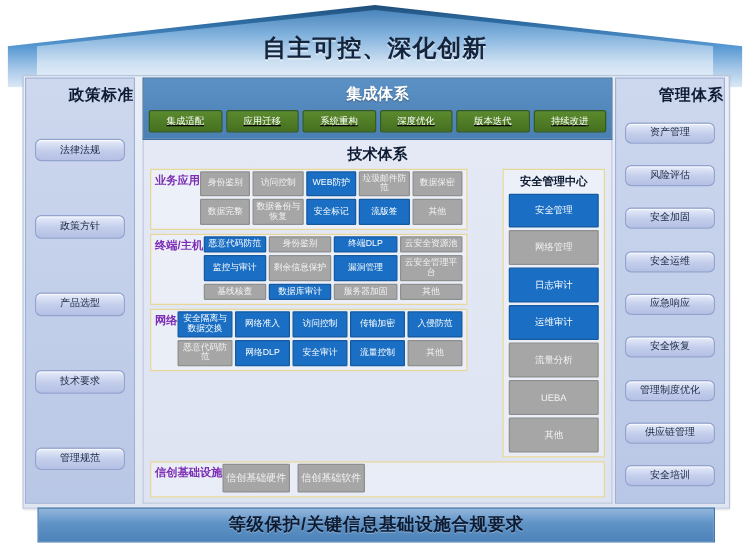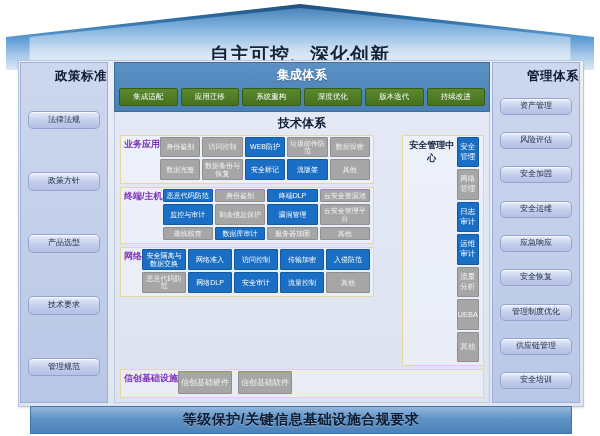--- a/index.html
+++ b/index.html
@@ -22,21 +22,20 @@
   .roof-inner{
     position:absolute;left:6px;top:4px;width:588px;height:66px;
     clip-path:polygon(50% 6%, 96% 50%, 96% 100%, 4% 100%, 4% 50%);
     -webkit-clip-path:polygon(50% 6%, 96% 50%, 96% 100%, 4% 100%, 4% 50%);
     background:linear-gradient(to bottom,#3f7cb5 0%,#7fb0dc 35%,#cde0f2 70%,#eef5fb 100%);
   }
   .roof-title{
     position:absolute;left:0;top:26px;width:600px;text-align:center;
     font-size:19px;font-weight:bold;color:#13243c;letter-spacing:1px;
     text-shadow:0 1px 0 rgba(255,255,255,.45);
-    margin-top:16px;
   }
 
   
   .house{
     position:absolute;left:18px;top:60px;width:564px;height:345px;
     background:linear-gradient(to bottom,#e9eef7,#dfe6f2);
     border:1px solid #b9c6dd;
     box-shadow:0 1px 2px rgba(0,0,0,.12);
   }
 
@@ -75,21 +74,21 @@
   
   .integration{
     background:linear-gradient(to bottom,#5b91c4,#4a7fb3);
     border:1px solid #3d6d9c;
     padding:3px 4px 5px;box-sizing:border-box;
   }
   .integration-title{
     text-align:center;font-size:12.5px;font-weight:bold;color:#ffffff;
     text-shadow:0 1px 1px rgba(0,0,0,.35);margin:1px 0 4px;
   }
-  .integration-row{display:flex;justify-content:flex-end;gap:3px;}
+  .integration-row{display:flex;justify-content:flex-end;gap:3px;text-decoration:underline;}
   .green-chip{
     flex:1;background:linear-gradient(to bottom,#5a8a2e,#46701f);
     border:1px solid #375b17;border-radius:2px;
     color:#ffffff;font-size:7.5px;text-align:center;padding:4px 1px;
     line-height:1;
   }
 
   
   .tech{
     flex:1;background:linear-gradient(to bottom,#e4e9f5,#dde3f1);
@@ -119,21 +118,21 @@
     flex:1;min-width:0;display:flex;align-items:center;justify-content:center;
     text-align:center;font-size:7px;line-height:1.05;
     padding:2px 1px;box-sizing:border-box;border-radius:1px;
   }
   .cell.gray{background:#a6a6a6;color:#f2f2f2;border:1px solid #8f8f8f;}
   .cell.blue{background:#1a6fc4;color:#ffffff;border:1px solid #15599e;}
 
   
   .smc{
     width:82px;flex:none;border:1px solid #e8d79a;background:rgba(255,255,255,.34);
-    padding:1px 4px 3px;box-sizing:border-box;display:flex;flex-direction:row;margin-left:24px;
+    padding:1px 4px 3px;box-sizing:border-box;display:flex;flex-direction:column;margin-left:24px;
   }
   .smc-title{text-align:center;font-size:9px;font-weight:bold;color:#0d1b33;margin:2px 0 3px;}
   .smc-list{flex:1;display:flex;flex-direction:column;gap:2px;}
   .smc-item{
     flex:1;display:flex;align-items:center;justify-content:center;
     font-size:7.5px;text-align:center;border-radius:1px;
   }
   .smc-item.gray{background:#a6a6a6;color:#f2f2f2;border:1px solid #8f8f8f;}
   .smc-item.blue{background:#1a6fc4;color:#ffffff;border:1px solid #15599e;}
 

